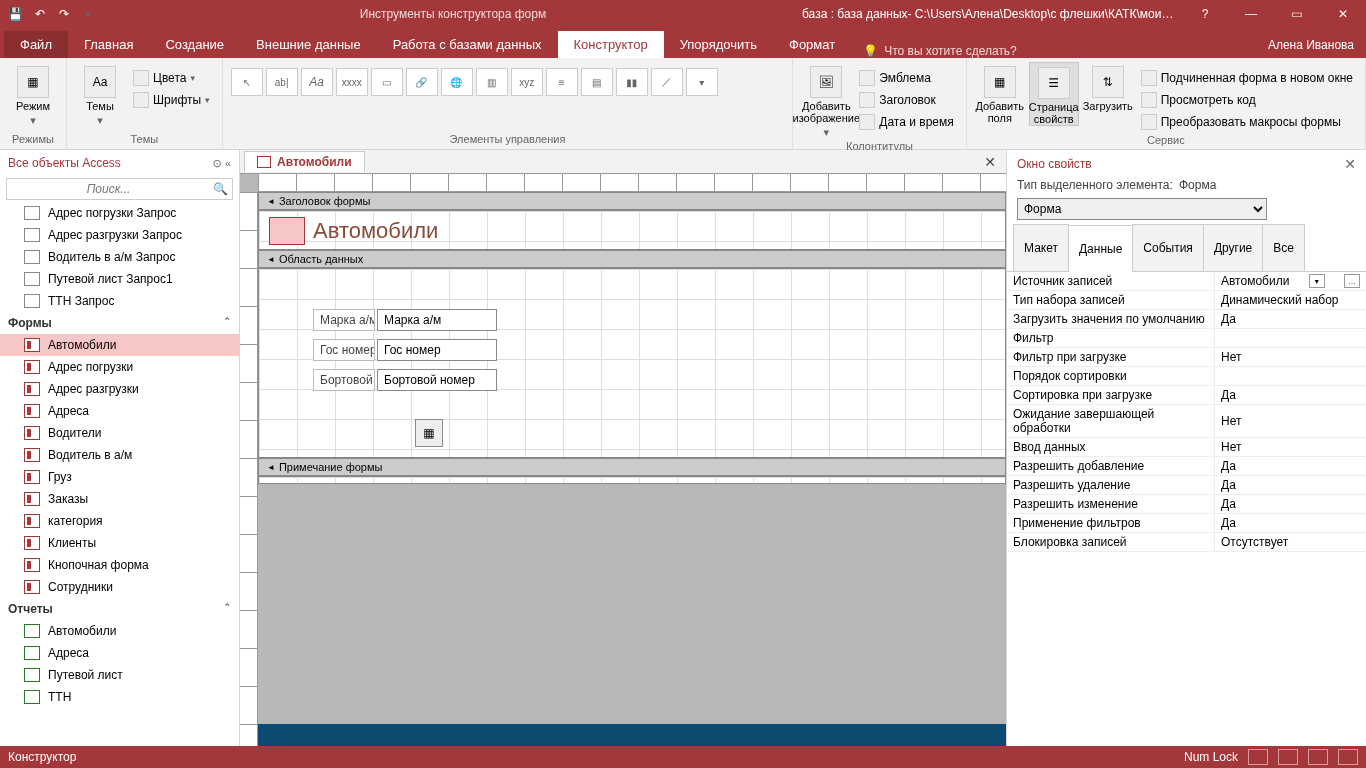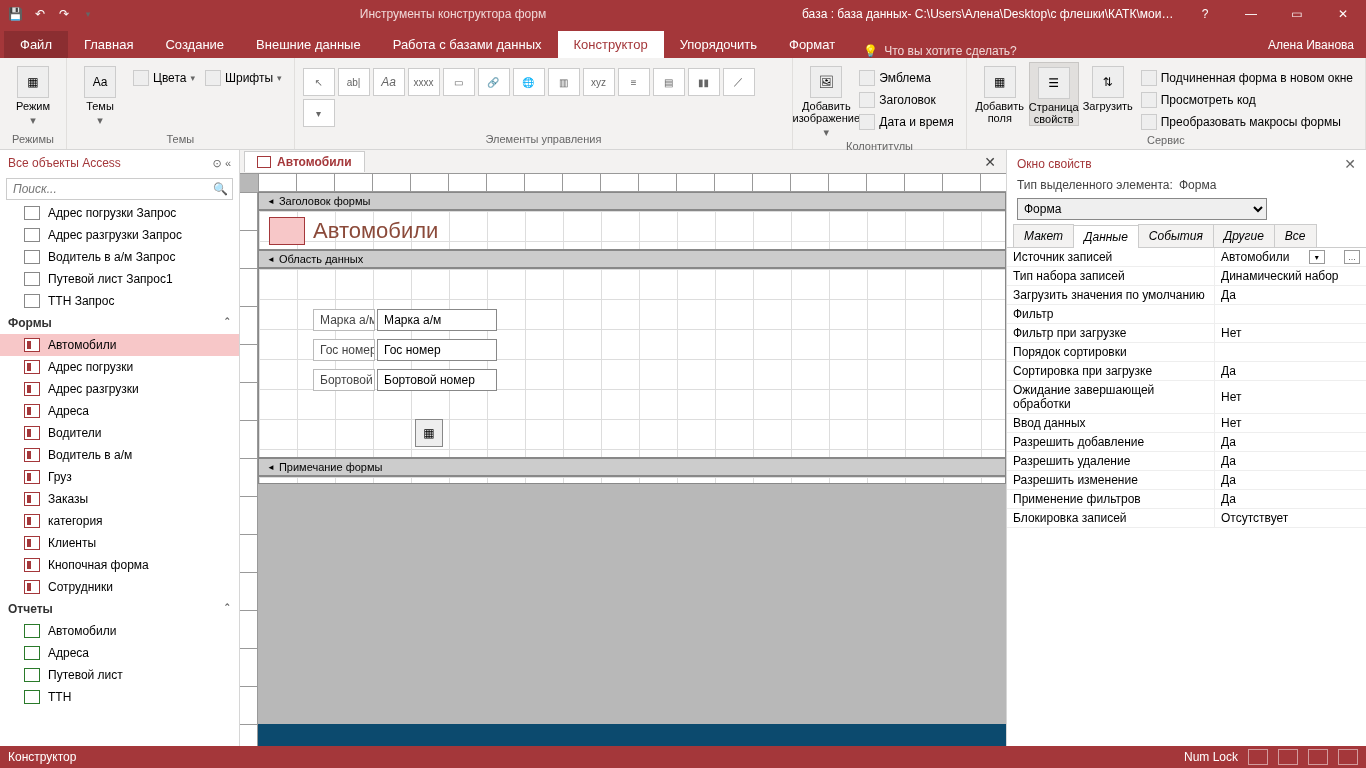--- a/index.html
+++ b/index.html
@@ -37,21 +37,21 @@
 .ribbon .active-btn { background: #e1dfdd; border: 1px solid #c8c6c4; }
 
 
 .main { display: flex; height: calc(768px - 28px - 30px - 92px - 22px); }
 
 
 .navpane { width: 240px; border-right: 1px solid #d6d6d6; background: #fff; display: flex; flex-direction: column; }
 .navpane .hdr { padding: 6px 8px; font-size: 16px; color: #a4373a; display: flex; align-items: center; justify-content: space-between; }
 .navpane .hdr .collapse { font-size: 11px; color: #666; cursor: pointer; }
 .navpane .search { margin: 2px 6px; display: flex; border: 1px solid #ccc; }
-.navpane .search input { flex: 1; border: none; padding: 3px 6px; font-style: italic; color: #ec4899; outline: none; }
+.navpane .search input { flex: 1; border: none; padding: 3px 6px; font-style: italic; color: #ec4899; outline: none; text-align: center; }
 .navpane .search .sbtn { width: 22px; display:flex;align-items:center;justify-content:center; cursor: pointer; color:#666;}
 .navpane .list { flex: 1; overflow-y: auto; }
 .navpane .grouphdr { padding: 4px 8px; font-weight: 600; color: #333; display:flex; justify-content: space-between; cursor: pointer; }
 .navpane .item { padding: 4px 8px 4px 24px; display: flex; align-items: center; gap: 8px; cursor: pointer; }
 .navpane .item.selected { background: #f7c7c8; }
 .navpane .item .oic { width: 16px; height: 14px; background: #fff; border: 1px solid #a4373a; position: relative; }
 .navpane .item .oic.form::before { content:""; position:absolute; left:2px; top:2px; width:4px; height:8px; background:#a4373a;}
 .navpane .item .oic.query { border-color:#888;}
 .navpane .item .oic.report { border-color:#2a7a2a;}
 
@@ -83,21 +83,21 @@
 .canvas .below { height: 240px; background:#b8b8b8;}
 
 
 .propsheet { width: 360px; border-left: 1px solid #d6d6d6; background: #fff; display: flex; flex-direction: column; }
 .propsheet .phdr { padding: 6px 10px; font-size: 18px; color: #a4373a; display:flex; justify-content:space-between; align-items:center;text-align:center;}
 .propsheet .phdr .x { cursor:pointer; color:#666; font-size:14px;}
 .propsheet .psub { padding: 0 10px 4px; font-size: 11px; color:#444; }
 .propsheet .selector { margin: 2px 10px 4px; }
 .propsheet .selector select { width: 250px; border:1px solid #888; padding:2px;}
 .propsheet .ptabs { display:flex; border-bottom:1px solid #ccc; padding: 0 6px; gap:0;}
-.propsheet .ptab { padding: 4px 10px; border:1px solid #ccc; border-bottom:none; background:#f3f2f1; cursor:pointer; font-size:12px; margin-right:-1px;font-style:italic;}
+.propsheet .ptab { padding: 16px 10px; border:1px solid #ccc; border-bottom:none; background:#f3f2f1; cursor:pointer; font-size:12px; margin-right:-1px;}
 .propsheet .ptab.active { background:#fff; position:relative; top:1px;}
 .propsheet .plist { flex:1; overflow-y:auto;}
 .propsheet .prow { display:flex; border-bottom:1px solid #eee;}
 .propsheet .prow .pn { width: 208px; padding:2px 6px; font-size:12px; border-right:1px solid #eee;}
 .propsheet .prow .pv { flex:1; padding:2px 6px; font-size:12px; display:flex; align-items:center;}
 .propsheet .prow .pv .dd { margin-left:auto; border:1px solid #999; width:16px; height:14px; font-size:8px; display:flex;align-items:center;justify-content:center; cursor:pointer;}
 
 
 .statusbar { height: 22px; background: #a4373a; display:flex; align-items:center; color:#fff; padding: 0 8px; font-size:12px;}
 .statusbar .right { margin-left:auto; display:flex; gap:10px; align-items:center;}
@@ -154,21 +154,21 @@
     </div>
     <div class="label">Режимы</div>
   </div>
   <div class="rgroup">
     <div class="body">
       <div class="bigbtn">
         <div class="ic">Aa</div>
         <span>Темы</span>
           <span class="chev">▾</span>
       </div>
-      <div style="display:flex;flex-direction:row;gap:2px;padding-top:6px;">
+      <div style="display:flex;flex-direction:column;gap:2px;padding-top:6px;">
         <div class="smallrow">
             <div class="sic"></div>
             <span>Цвета</span>
             <span class="chev">▾</span>
           </div>
         <div class="smallrow">
             <div class="sic"></div>
             <span>Шрифты</span>
             <span class="chev">▾</span>
           </div>

